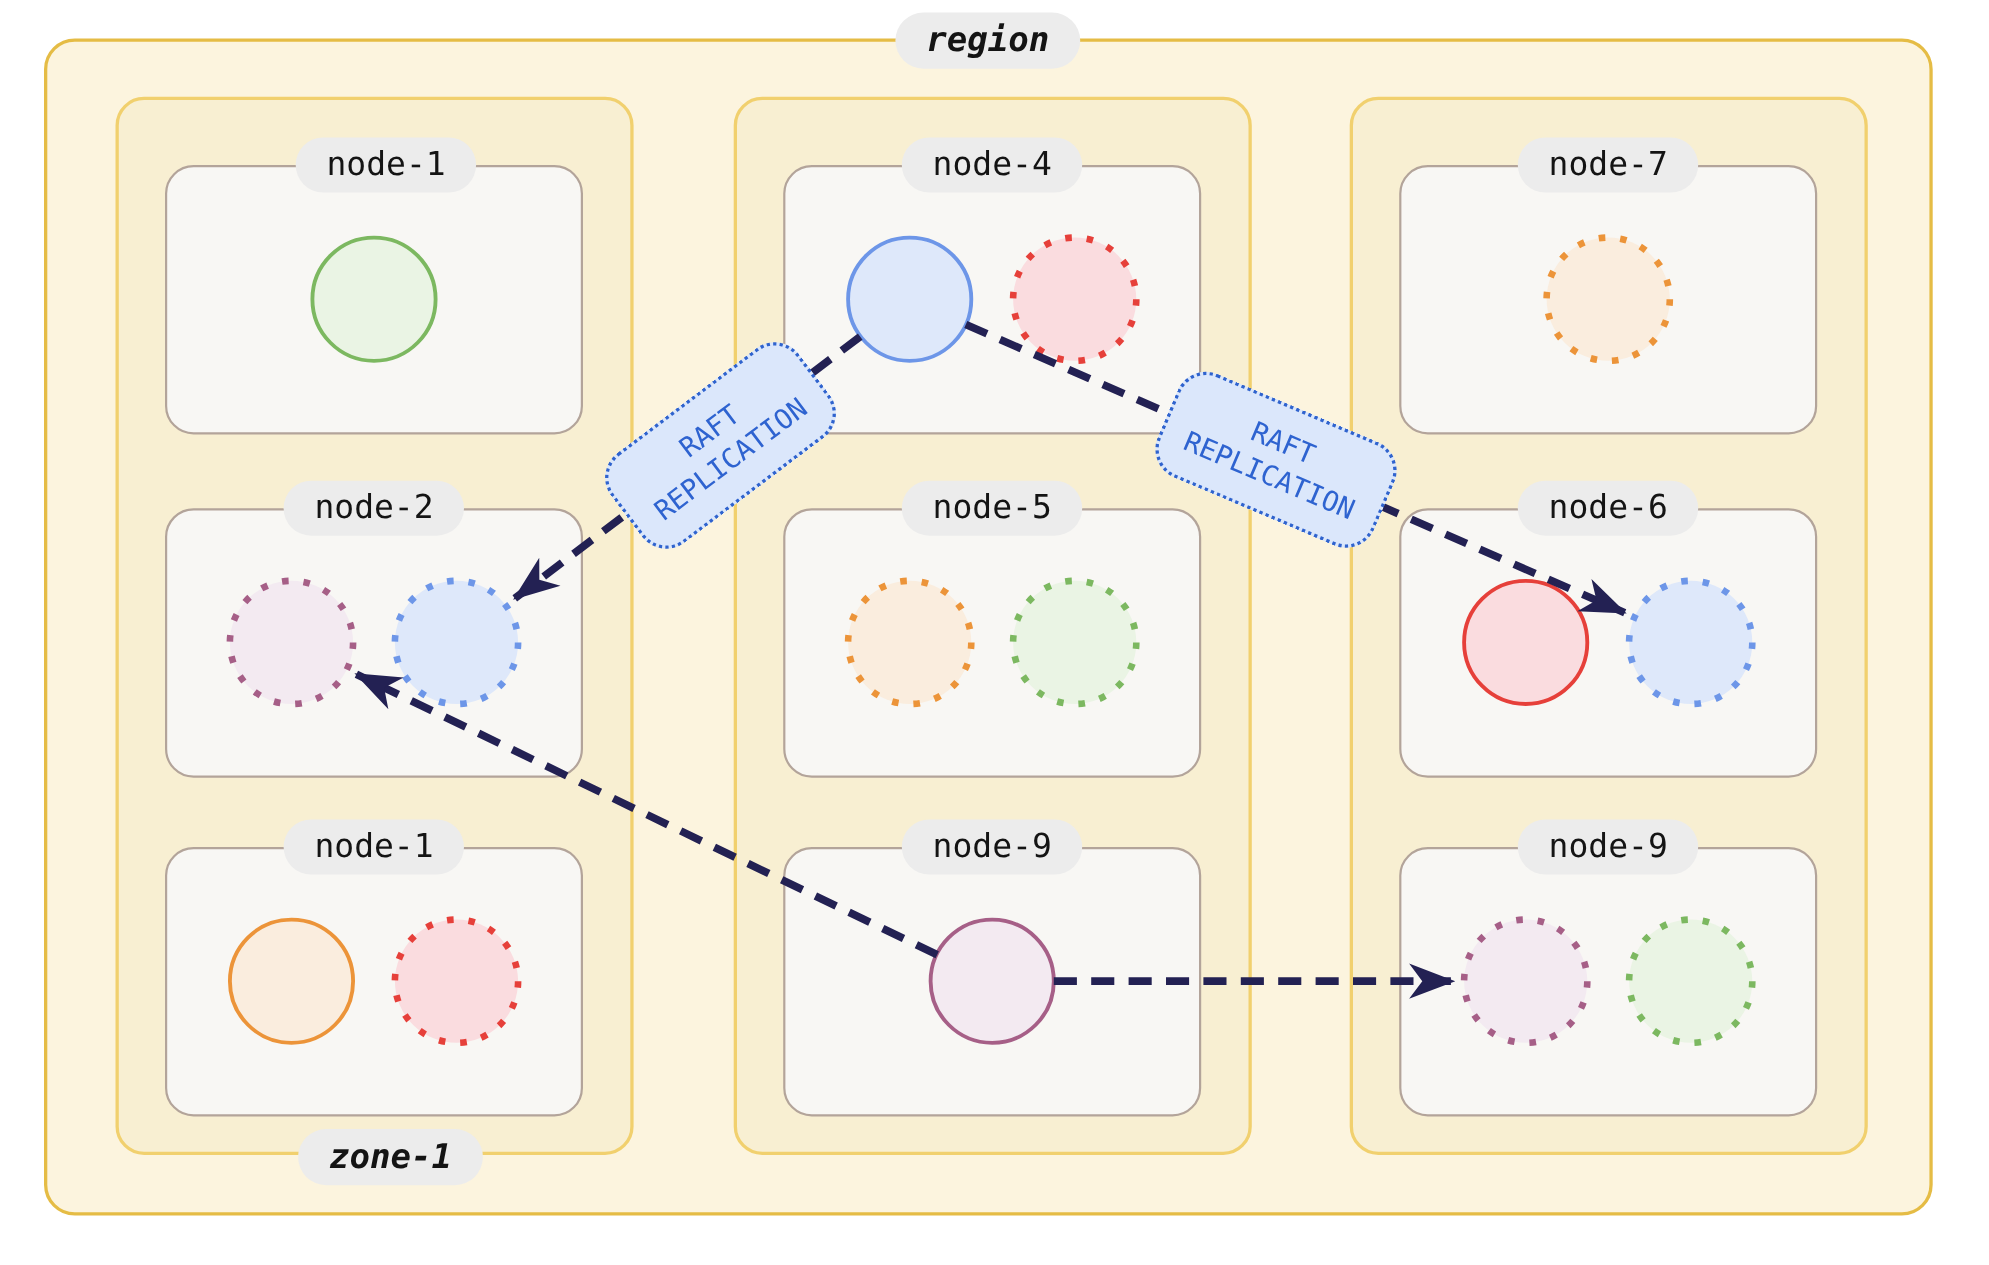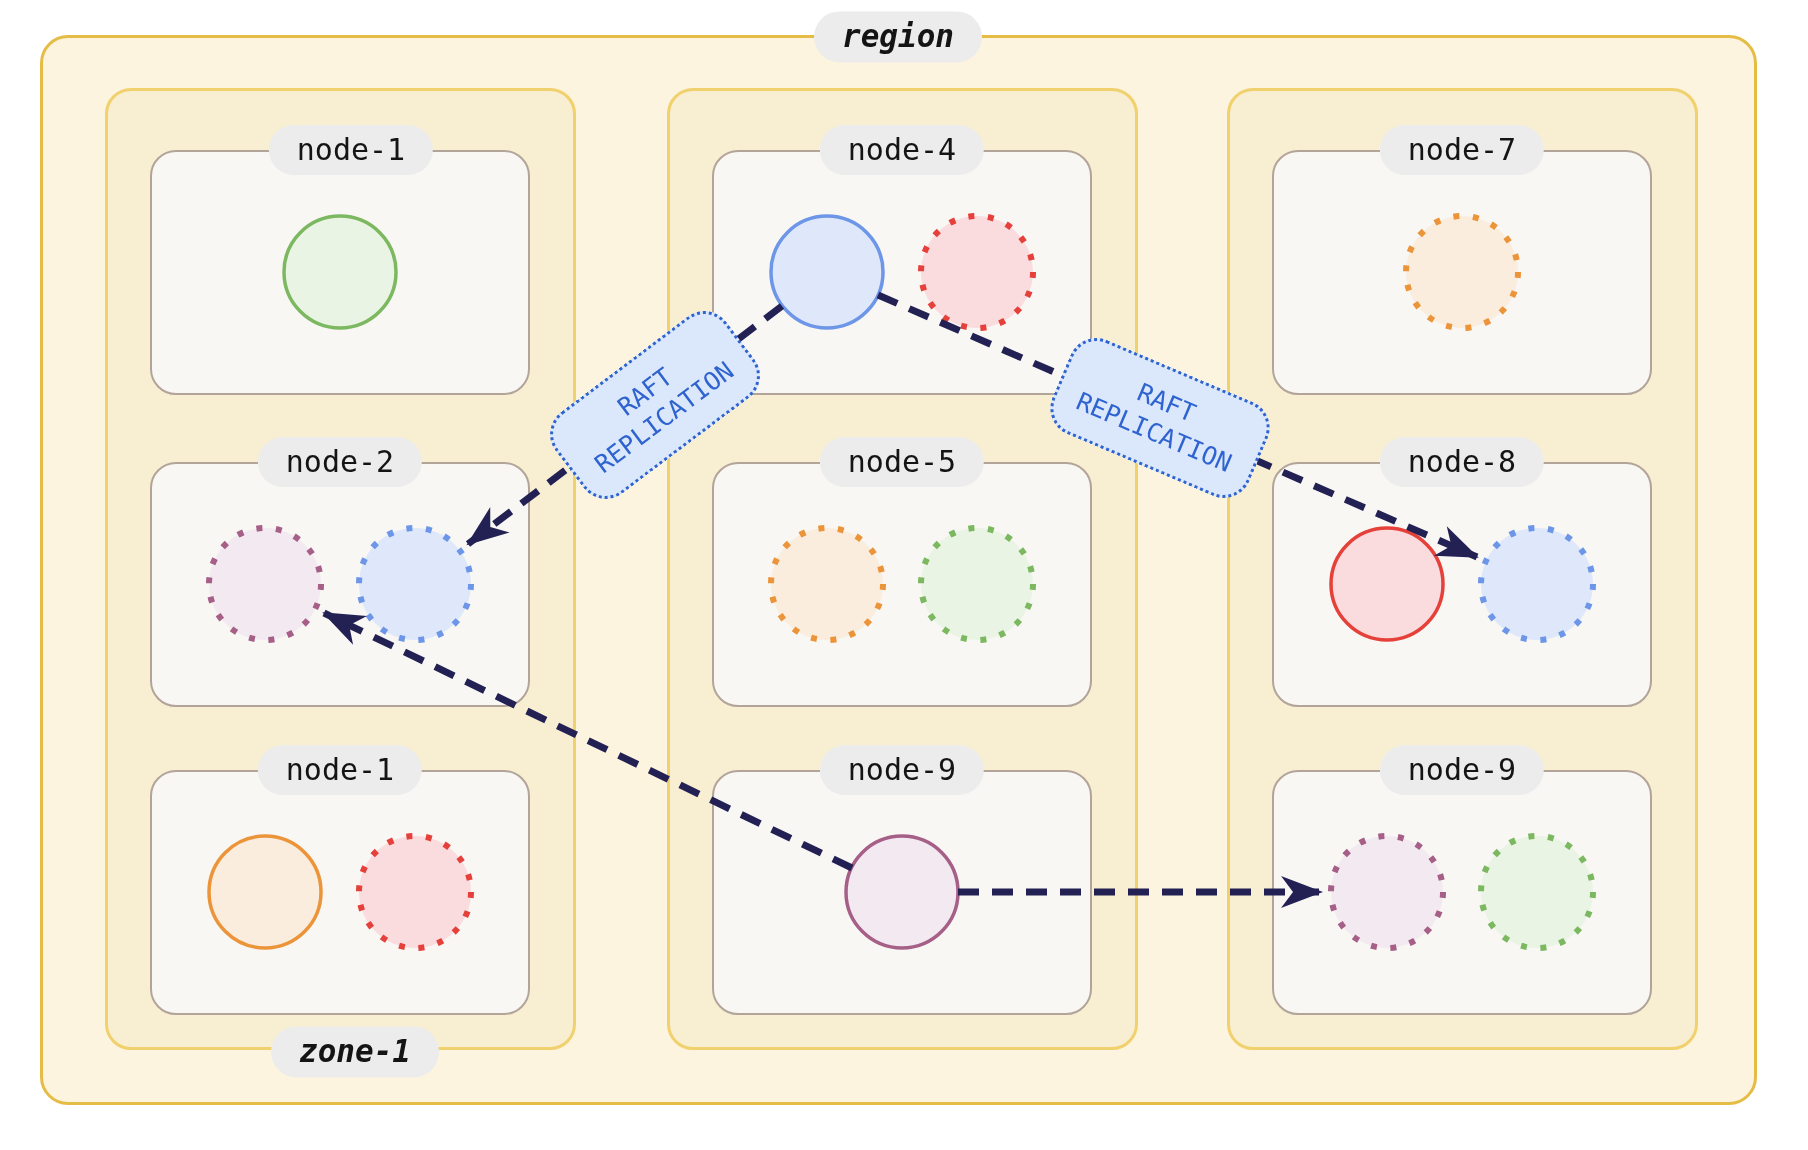--- a/index.html
+++ b/index.html
@@ -100,18 +100,18 @@
 
   <div class="pill bold" style="left:898px;top:37px;">region</div>
 
   <div class="pill" style="left:351px;top:150px;text-align:center;">node-1</div>
   <div class="pill" style="left:340px;top:462px;">node-2</div>
   <div class="pill" style="left:340px;top:770px;">node-1</div>
   <div class="pill" style="left:902px;top:150px;">node-4</div>
   <div class="pill" style="left:902px;top:462px;">node-5</div>
   <div class="pill" style="left:902px;top:770px;">node-9</div>
   <div class="pill" style="left:1462px;top:150px;">node-7</div>
-  <div class="pill" style="left:1462px;top:462px;">node-8</div>
+  <div class="pill" style="left:1462px;top:462px;">node-6</div>
   <div class="pill" style="left:1462px;top:770px;">node-9</div>
 
   <div class="pill bold" style="left:355px;top:1052px;">zone-1</div>
 
 </div>
 
 </body></html>

